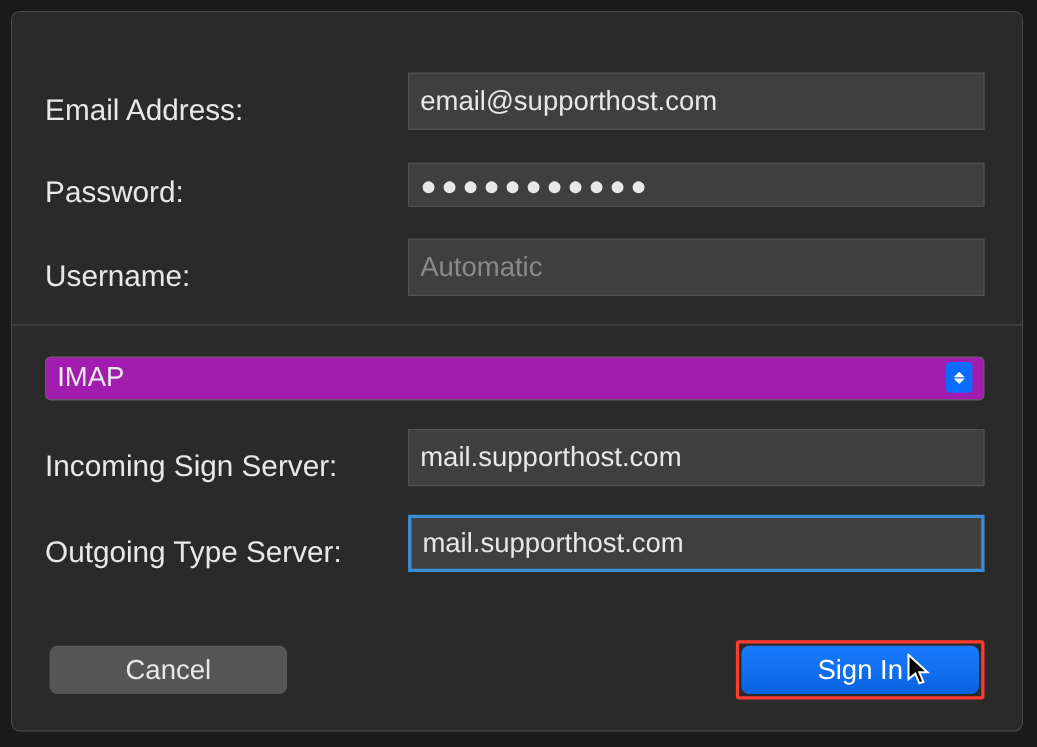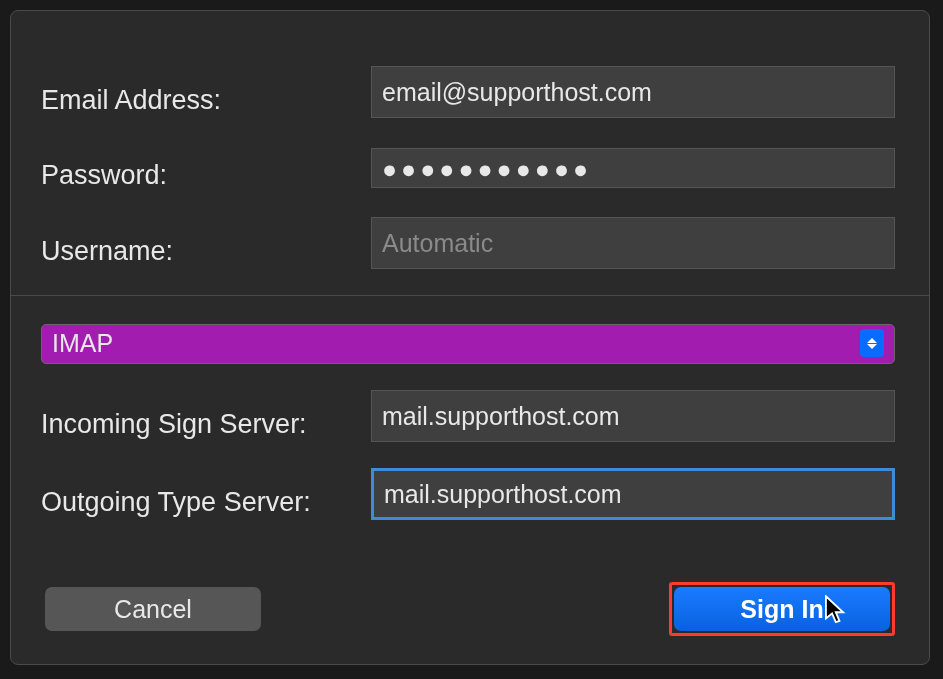--- a/index.html
+++ b/index.html
@@ -156,21 +156,21 @@
     .signin-wrap {
       border: 3px solid #ff3b2f;
       border-radius: 3px;
       padding: 2px;
       position: relative;
     }
     .btn-signin {
       width: 216px;
       background: linear-gradient(#1a7bff, #0862e0);
       color: white;
-      font-weight: 700;
+      font-weight: 400;
     }
     .cursor {
       position: absolute;
       right: 42px;
       bottom: 2px;
       pointer-events: none;
     }
     .cursor svg {
       width: 26px;
       height: 32px;

